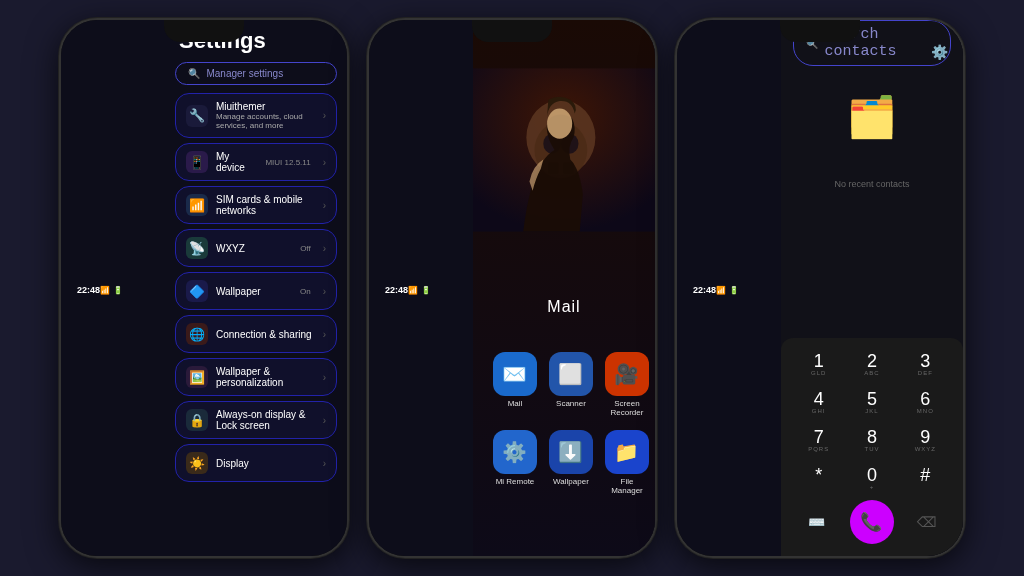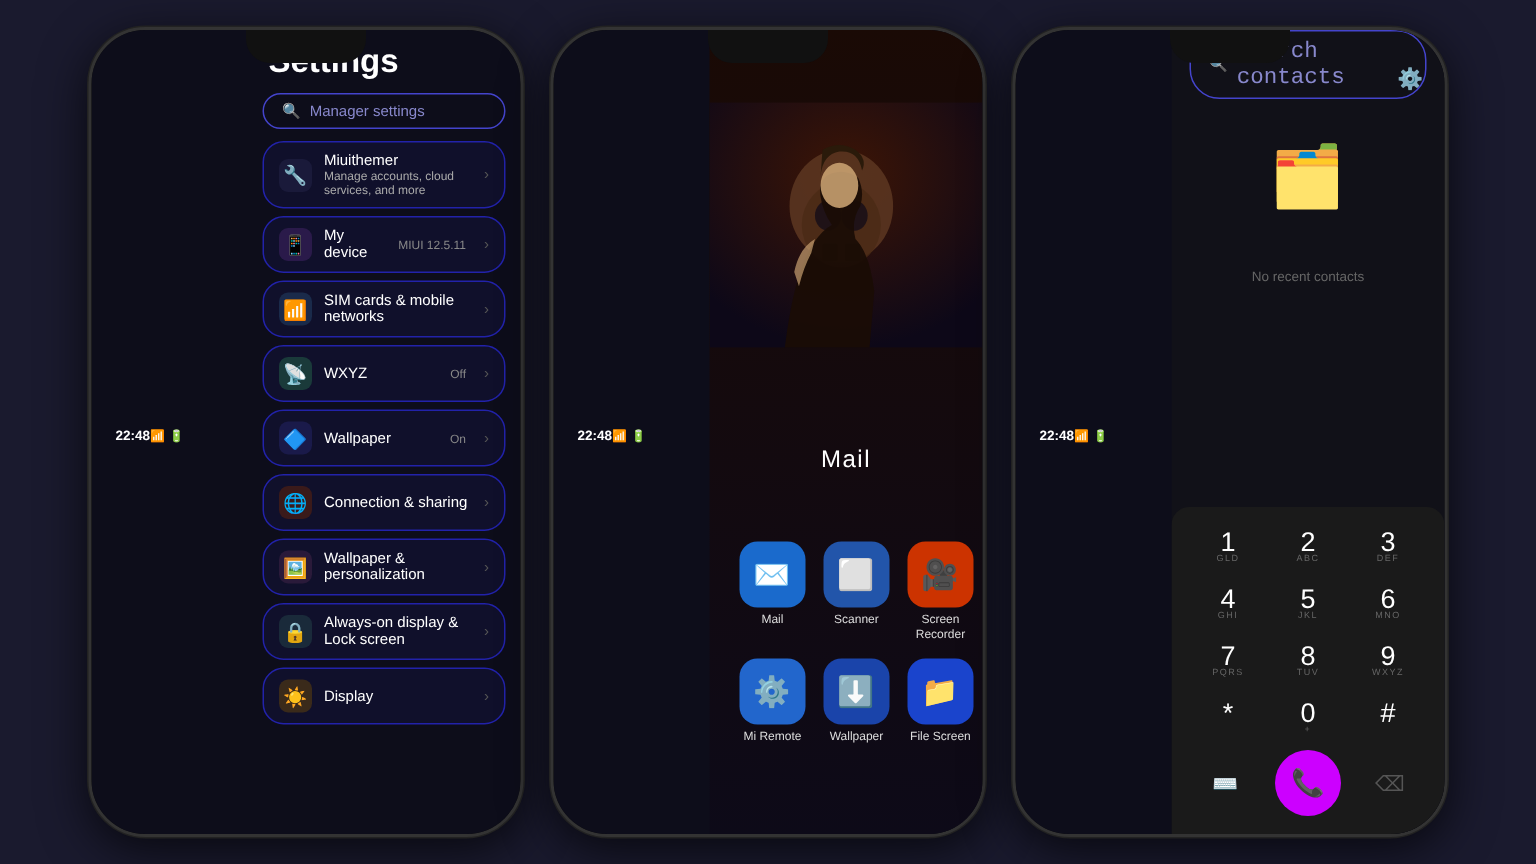--- a/index.html
+++ b/index.html
@@ -444,21 +444,21 @@
           <div class="tools-app">
     <div class="tools-app-icon" style="background:#2266cc">⚙️</div>
     <div class="tools-app-label">Mi Remote</div>
   </div>
           <div class="tools-app">
     <div class="tools-app-icon" style="background:#1a44aa">⬇️</div>
     <div class="tools-app-label">Wallpaper</div>
   </div>
           <div class="tools-app">
     <div class="tools-app-icon" style="background:#1a44cc">📁</div>
-    <div class="tools-app-label">File Screen</div>
+    <div class="tools-app-label">File Manager</div>
   </div>
         </div>
     </div>
   </div>
 </div>
 
 <div class="phone">
   <div class="phone-screen">
     <div class="status-bar">
       <span class="status-left">22:48</span>

